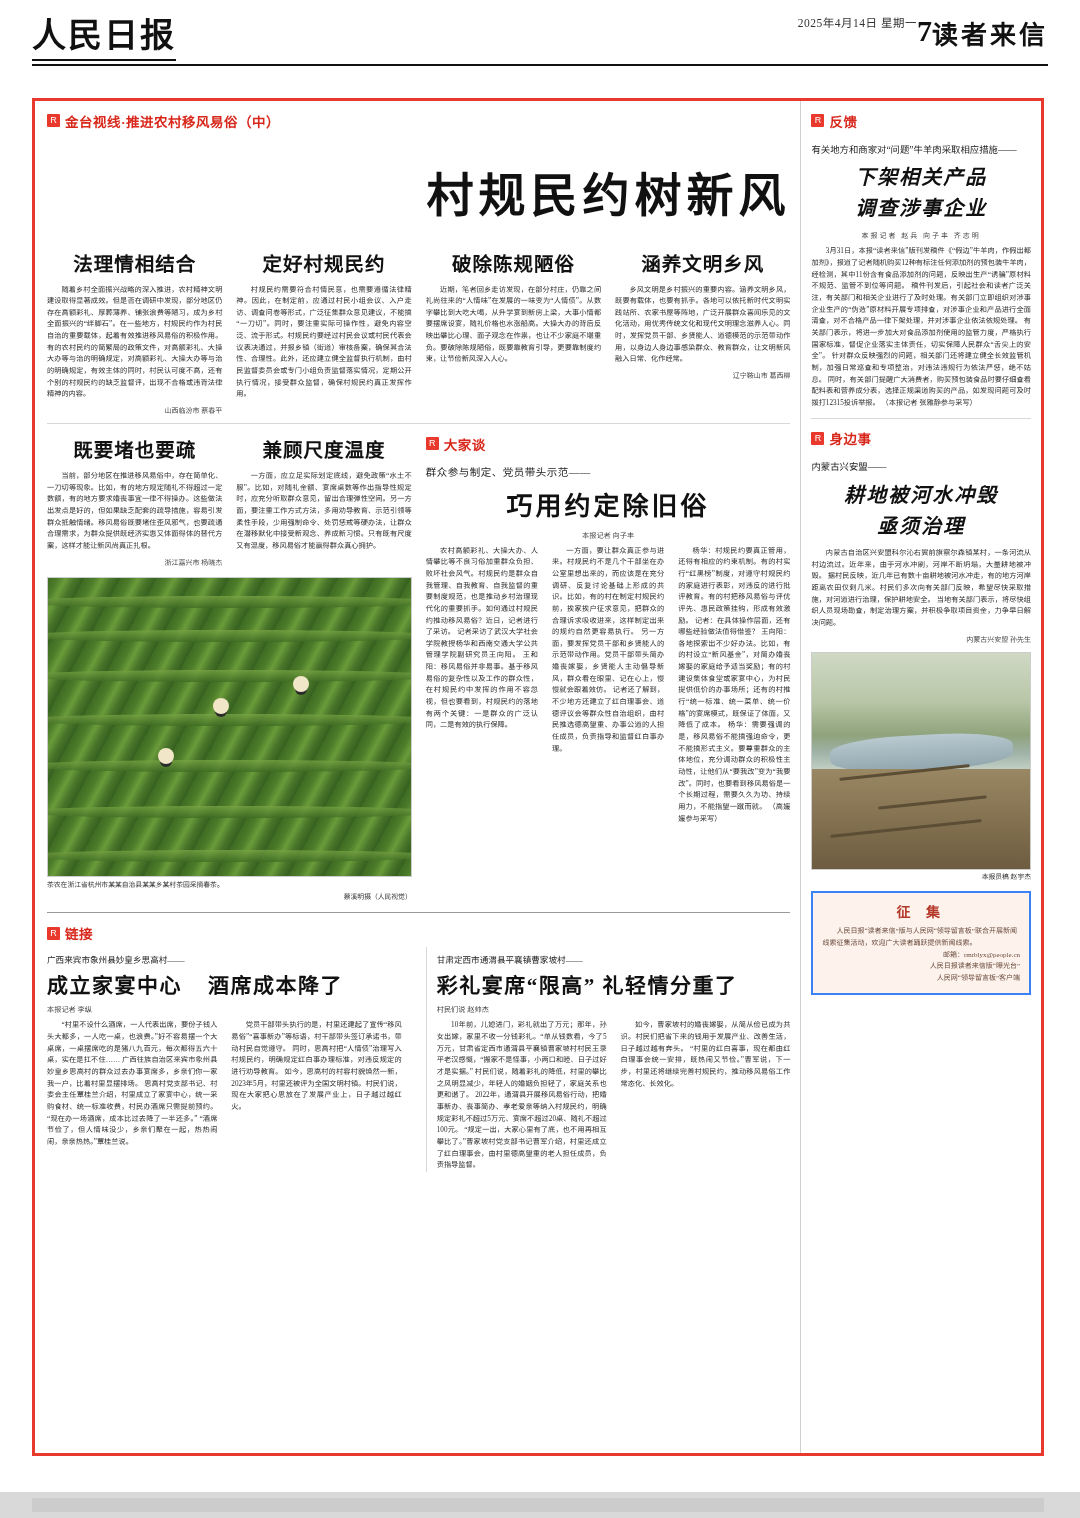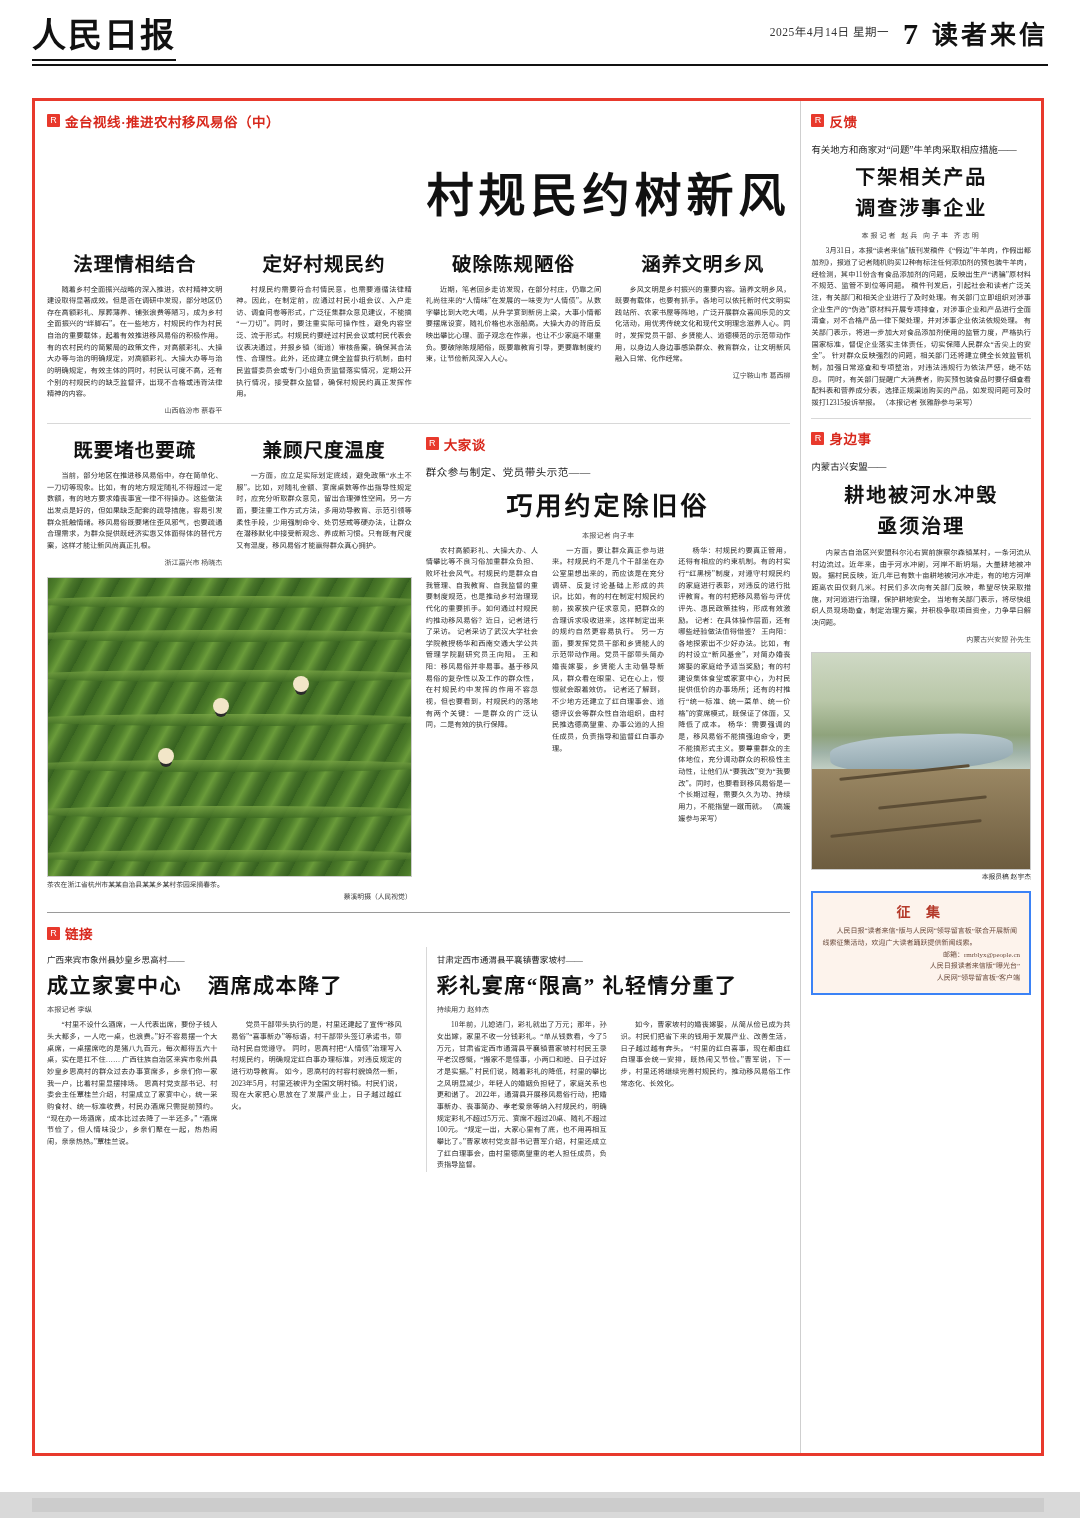--- a/index.html
+++ b/index.html
@@ -16,21 +16,21 @@
   
   .masthead{
     height:62px;display:flex;align-items:center;justify-content:space-between;
     padding:6px 14px 0 14px;box-sizing:border-box;
   }
   .logo{
     font-family:"Liberation Serif",serif;
     font-size:34px;font-weight:bold;letter-spacing:2px;color:#111;
     border-bottom:2px solid #111;padding-bottom:2px;
   }
-  .masthead-right{display:flex;align-items:center;gap:14px;}
+  .masthead-right{display:flex;align-items:flex-start;}
   .issue-date{font-size:11.5px;color:#333;padding-bottom:6px;letter-spacing:.5px;}
   .page-no{font-size:30px;font-weight:bold;color:#111;padding-bottom:1px;}
   .section-name{font-size:26px;font-weight:bold;letter-spacing:3px;color:#111;padding-bottom:3px;}
   .masthead-rule{height:2px;background:#111;margin:2px 14px 0 14px;}
 
   
   .frame{
     position:absolute;left:32px;top:98px;width:1012px;height:1358px;
     border:3px solid #e8392c;box-sizing:border-box;
     display:flex;
@@ -101,21 +101,21 @@
   
   .link-sec{margin-top:6px;}
   .loc-line{font-size:8.6px;color:#222;margin:6px 0 4px 0;}
   .dual-title{display:flex;gap:26px;}
   .dual-title .t{font-size:21px;font-weight:bold;letter-spacing:1.5px;color:#111;}
   .big-title{font-size:21px;font-weight:bold;letter-spacing:1.5px;color:#111;}
   .center-byline{font-size:7.2px;color:#444;margin:5px 0 6px 0;}
 
   
   .r-lead{font-size:9.4px;line-height:1.7;color:#222;margin:8px 0 2px 0;}
-  .r-title{font-size:20px;font-weight:bold;letter-spacing:2px;text-align:center;color:#111;line-height:1.35;margin:6px 0 8px 0;}
+  .r-title{font-size:20px;font-weight:bold;letter-spacing:2px;text-align:center;color:#111;line-height:1.35;margin:6px 0 8px 0;font-style:italic;}
   .r-byline{font-size:7px;text-align:center;color:#444;margin-bottom:6px;letter-spacing:2px;}
   .r-body{font-size:7.2px;line-height:1.62;text-align:justify;color:#2b2b2b;text-indent:2em;word-break:break-all;}
   .r-sign{font-size:7px;text-align:right;color:#444;margin-top:4px;}
   .r-photo{
     width:100%;height:218px;border:1px solid #ccc;box-sizing:border-box;margin-top:8px;
     background:linear-gradient(#cfd9c5 0%,#b9c7a8 22%,#8fa37c 38%,#9fb2a7 46%,#c2cfc4 54%,#a89878 66%,#8d7c5c 100%);
     position:relative;overflow:hidden;
   }
   .r-photo .river{
     position:absolute;left:8%;top:38%;width:84%;height:16%;
@@ -270,21 +270,21 @@
 “酒席节俭了，但人情味没少，乡亲们聚在一起，热热闹闹，亲亲热热。”覃桂兰说。</div>
               <div class="cell body">党员干部带头执行的是，村里还建起了宣传“移风易俗”“喜事新办”等标语，村干部带头签订承诺书，带动村民自觉遵守。
 同时，思高村把“人情债”治理写入村规民约，明确规定红白事办理标准，对违反规定的进行劝导教育。
 如今，思高村的村容村貌焕然一新，2023年5月，村里还被评为全国文明村镇。村民们说，现在大家把心思放在了发展产业上，日子越过越红火。</div>
             </div>
           </div>
 
           <div style="width:50%;padding-left:10px;box-sizing:border-box;border-left:1px solid #d8d8d8;">
             <div class="loc-line">甘肃定西市通渭县平襄镇曹家坡村——</div>
             <div class="big-title">彩礼宴席“限高” 礼轻情分重了</div>
-            <div class="center-byline">持续用力 赵帅杰</div>
+            <div class="center-byline">村民们说 赵帅杰</div>
             <div class="row">
               <div class="cell body">10年前，儿媳进门，彩礼就出了万元；那年，孙女出嫁，家里不收一分钱彩礼。“单从钱数看，今了5万元，甘肃省定西市通渭县平襄镇曹家坡村村民王录平老汉感慨，“搬家不是怪事，小两口和睦、日子过好才是实据。”
 村民们说，随着彩礼的降低，村里的攀比之风明显减少，年轻人的婚姻负担轻了，家庭关系也更和谐了。
 2022年，通渭县开展移风易俗行动，把婚事新办、丧事简办、孝老爱亲等纳入村规民约，明确规定彩礼不超过5万元、宴席不超过20桌、随礼不超过100元。
 “规定一出，大家心里有了底，也不用再相互攀比了。”曹家坡村党支部书记曹军介绍，村里还成立了红白理事会，由村里德高望重的老人担任成员，负责指导监督。</div>
               <div class="cell body">如今，曹家坡村的婚丧嫁娶，从简从俭已成为共识。村民们把省下来的钱用于发展产业、改善生活，日子越过越有奔头。
 “村里的红白喜事，现在都由红白理事会统一安排，既热闹又节俭。”曹军说，下一步，村里还将继续完善村规民约，推动移风易俗工作常态化、长效化。</div>
             </div>
           </div>
         </div>

